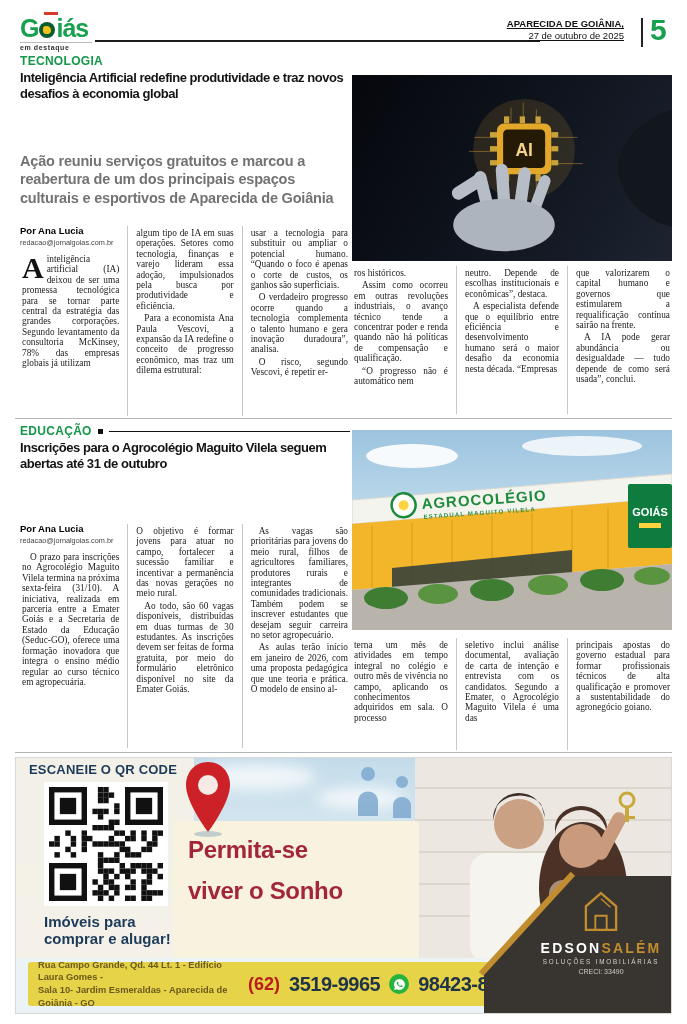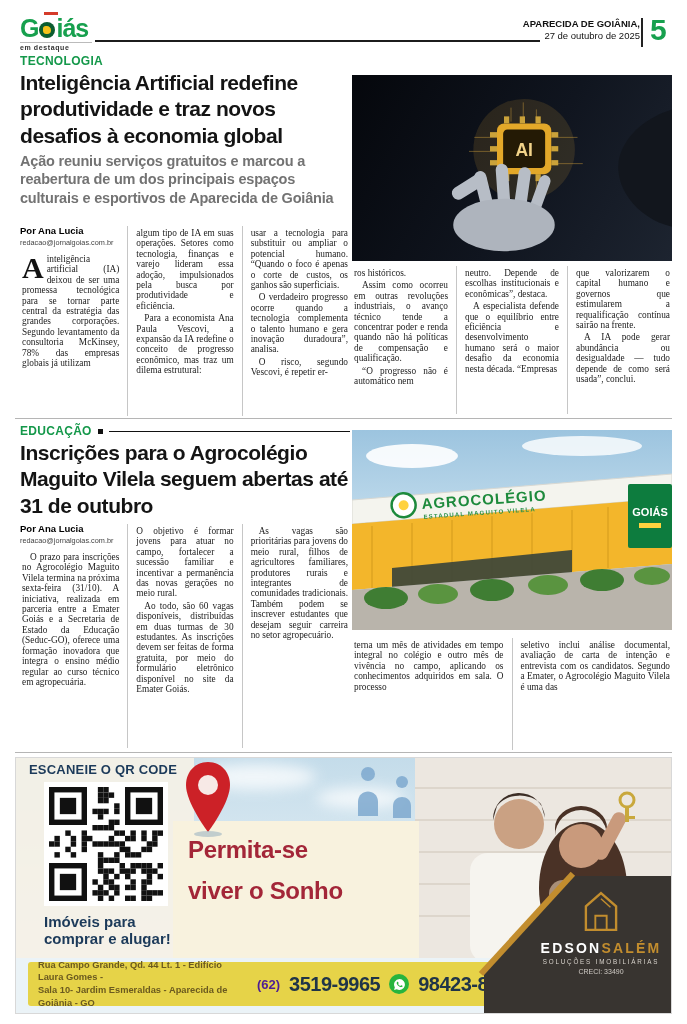--- a/index.html
+++ b/index.html
@@ -20,21 +20,21 @@
   .dateline { width:132px; text-align:right; font-size:9.5px; line-height:1.25; color:#111; }
   .dateline .d1 { font-weight:bold; }
   .vbar { width:2px; background:#222; }
   .pageno { font-weight:bold; font-size:30px; color:#17a04e; line-height:1; }
 
   
   .sec-label { font-weight:bold; font-size:12px; color:#14984a; letter-spacing:.3px; }
   .label-row { display:flex; align-items:center; gap:6px; }
   .label-sq { width:5px; height:5px; background:#111; flex:0 0 auto; }
   .label-line { flex:1 1 auto; height:1px; background:#111; }
-  .headline { font-weight:bold; font-size:21px; line-height:1.25; letter-spacing:-0.45px; color:#141414; }
+  .headline { font-weight:bold; font-size:13px; line-height:1.25; letter-spacing:-0.45px; color:#141414; }
   .deck { font-weight:bold; font-size:14.5px; line-height:1.27; letter-spacing:-0.2px; color:#737373; }
   .rule { background:#b5b5b5; height:1px; }
 
   
   .cols { display:flex; }
   .col { flex:1 1 0; padding:0 6px; overflow:hidden;
          font-family:"Liberation Serif", serif; font-size:9.3px; line-height:1.12;
          text-align:justify; color:#1b1b1b; border-right:1px solid #c6c6c6; }
   .col:first-child { padding-left:0; }
   .col:last-child  { padding-right:0; border-right:0; }
@@ -58,21 +58,21 @@
   .ad-cream { background:#f8f2de; }
   .ad-photo { background:#ece7e0; overflow:hidden; }
   .scan-label { font-weight:bold; font-size:13px; color:#1c3a5a; letter-spacing:.2px; }
   .qr-box { background:#fff; padding:5px; }
   .qr-box svg { display:block; width:114px; height:114px; }
   .qr-caption { font-weight:bold; font-size:15px; line-height:1.15; color:#1c3a5a; }
   .ad-headline { font-weight:bold; font-size:24px; color:#a32638; letter-spacing:-0.3px; }
   .ad-headline div { margin-bottom:13px; white-space:nowrap; }
   .ad-bar { background:#e6d348; border-radius:3px; display:flex; align-items:center; gap:9px; padding:0 10px; }
   .ad-address { font-weight:bold; font-size:9.3px; line-height:1.35; color:#6b5a1f; }
-  .ph-pre { font-weight:bold; font-size:13px; color:#4c1d95; }
+  .ph-pre { font-weight:bold; font-size:18px; color:#b91c1c; }
   .ph-num { font-weight:bold; font-size:20px; letter-spacing:-0.5px; color:#1f3448; white-space:nowrap; }
   .wa { width:20px; height:20px; border-radius:50%; background:#27b43e; display:inline-flex; align-items:center; justify-content:center; flex:0 0 auto; }
   .brand { overflow:visible; }
   .brand-bg { position:absolute; inset:0; background:#383430;
               clip-path:polygon(0 100%, 0 70%, 47% 0, 100% 0, 100% 100%); }
   .brand-stripe { position:absolute; left:-3px; top:95px; width:136px; height:6px; background:#c28d2e;
                   transform:rotate(-47.5deg); transform-origin:0 50%; }
   .brand-content { position:absolute; left:50px; top:14px; width:134px; text-align:center; }
   .brand-name { font-weight:bold; font-size:14px; letter-spacing:2.2px; color:#fff; margin-top:4px; white-space:nowrap; }
   .brand-name .gold { color:#c28d2e; }
@@ -84,21 +84,21 @@
 
 <div class="page">
 
   <div class="abs" style="left:20px;top:16px;">
     <div class="logo-title" style="position:relative;">
       <span class="logo-red"></span>G<span class="logo-o"></span>iás
     </div>
     <div class="logo-sub">em destaque</div>
   </div>
   <div class="abs header-rule" style="left:95px;top:40px;width:445px;"></div>
-  <div class="abs dateline" style="left:508px;top:18px;">
+  <div class="abs dateline" style="left:492px;top:18px;text-decoration:underline;">
     <div class="d1">APARECIDA DE GOIÂNIA,</div>
     <div>27 de outubro de 2025</div>
   </div>
   <div class="abs vbar" style="left:641px;top:18px;height:29px;"></div>
   <div class="abs pageno" style="left:650px;top:15px;">5</div>
 
   <div class="abs sec-label" style="left:20px;top:54px;">TECNOLOGIA</div>
   <h1 class="abs headline" style="left:20px;top:70px;width:332px;">Inteligência Artificial redefine produtividade e traz novos desafios à economia global</h1>
   <h2 class="abs deck" style="left:20px;top:152px;width:330px;">Ação reuniu serviços gratuitos e marcou a reabertura de um dos principais espaços culturais e esportivos de Aparecida de Goiânia</h2>
 
@@ -228,29 +228,33 @@
         <span>redacao@jornalgoias.com.br</span>
       </div>
       <p class="pind">O prazo para inscrições no Agrocolégio Maguito Vilela termina na próxima sexta-feira (31/10). A iniciativa, realizada em parceria entre a Emater Goiás e a Secretaria de Estado da Educação (Seduc-GO), oferece uma formação inovadora que integra o ensino médio regular ao curso técnico em agropecuária.</p>
     </div>
     <div class="col">
       <p>O objetivo é formar jovens para atuar no campo, fortalecer a sucessão familiar e incentivar a permanência das novas gerações no meio rural.</p>
       <p class="pind">Ao todo, são 60 vagas disponíveis, distribuídas em duas turmas de 30 estudantes. As inscrições devem ser feitas de forma gratuita, por meio do formulário eletrônico disponível no site da Emater Goiás.</p>
     </div>
     <div class="col">
       <p class="pind">As vagas são prioritárias para jovens do meio rural, filhos de agricultores familiares, produtores rurais e integrantes de comunidades tradicionais. Também podem se inscrever estudantes que desejam seguir carreira no setor agropecuário.</p>
+      <p class="pind">As aulas terão início em janeiro de 2026, com uma proposta pedagógica que une teoria e prática. O modelo de ensino al-</p>
     </div>
   </div>
 
   <div class="abs cols" style="left:352px;top:638px;width:320px;height:112px;">
     <div class="col">
       <p>terna um mês de atividades em tempo integral no colégio e outro mês de vivência no campo, aplicando os conhecimentos adquiridos em sala. O processo</p>
     </div>
     <div class="col">
       <p>seletivo inclui análise documental, avaliação de carta de intenção e entrevista com os candidatos. Segundo a Emater, o Agrocolégio Maguito Vilela é uma das</p>
+    </div>
+    <div class="col">
+      <p>principais apostas do governo estadual para formar profissionais técnicos de alta qualificação e promover a sustentabilidade do agronegócio goiano.</p>
     </div>
   </div>
 
   <div class="abs rule" style="left:15px;top:752px;width:657px;"></div>
 
   <div class="abs ad" style="left:15px;top:757px;width:657px;height:257px;">
     <div class="cloud" style="left:180px;top:6px;width:120px;height:26px;"></div>
     <div class="cloud" style="left:300px;top:30px;width:90px;height:20px;"></div>
 
     <div class="abs ad-photo" style="right:0;top:0;width:256px;height:200px;">

